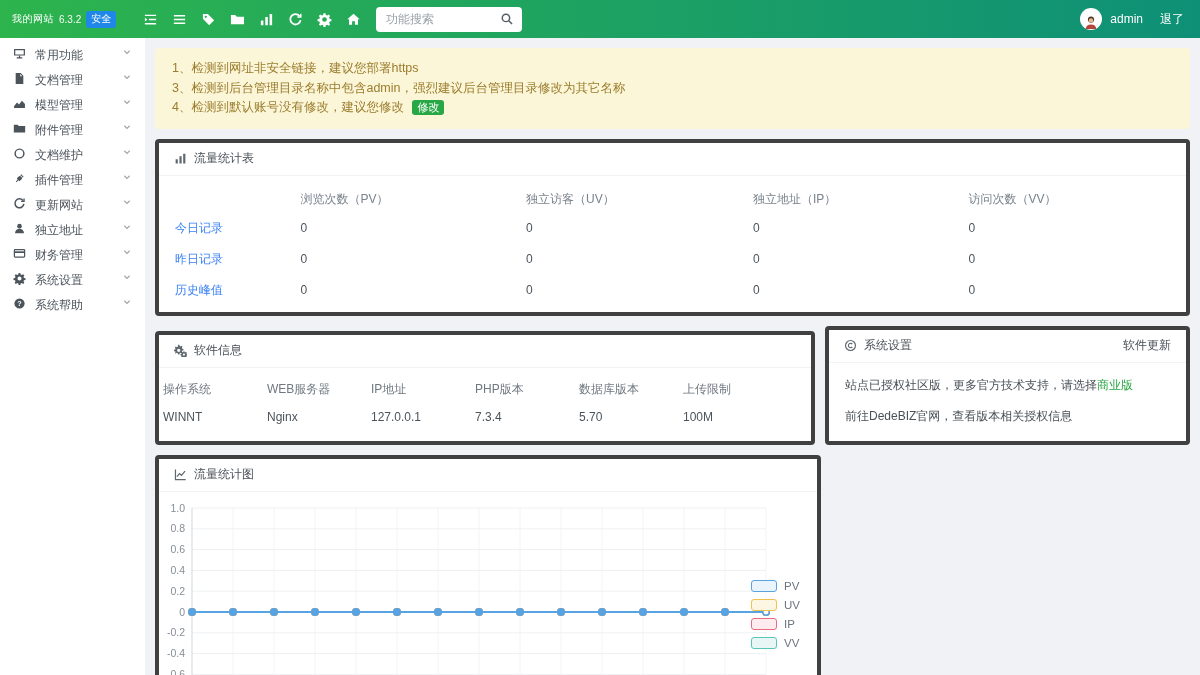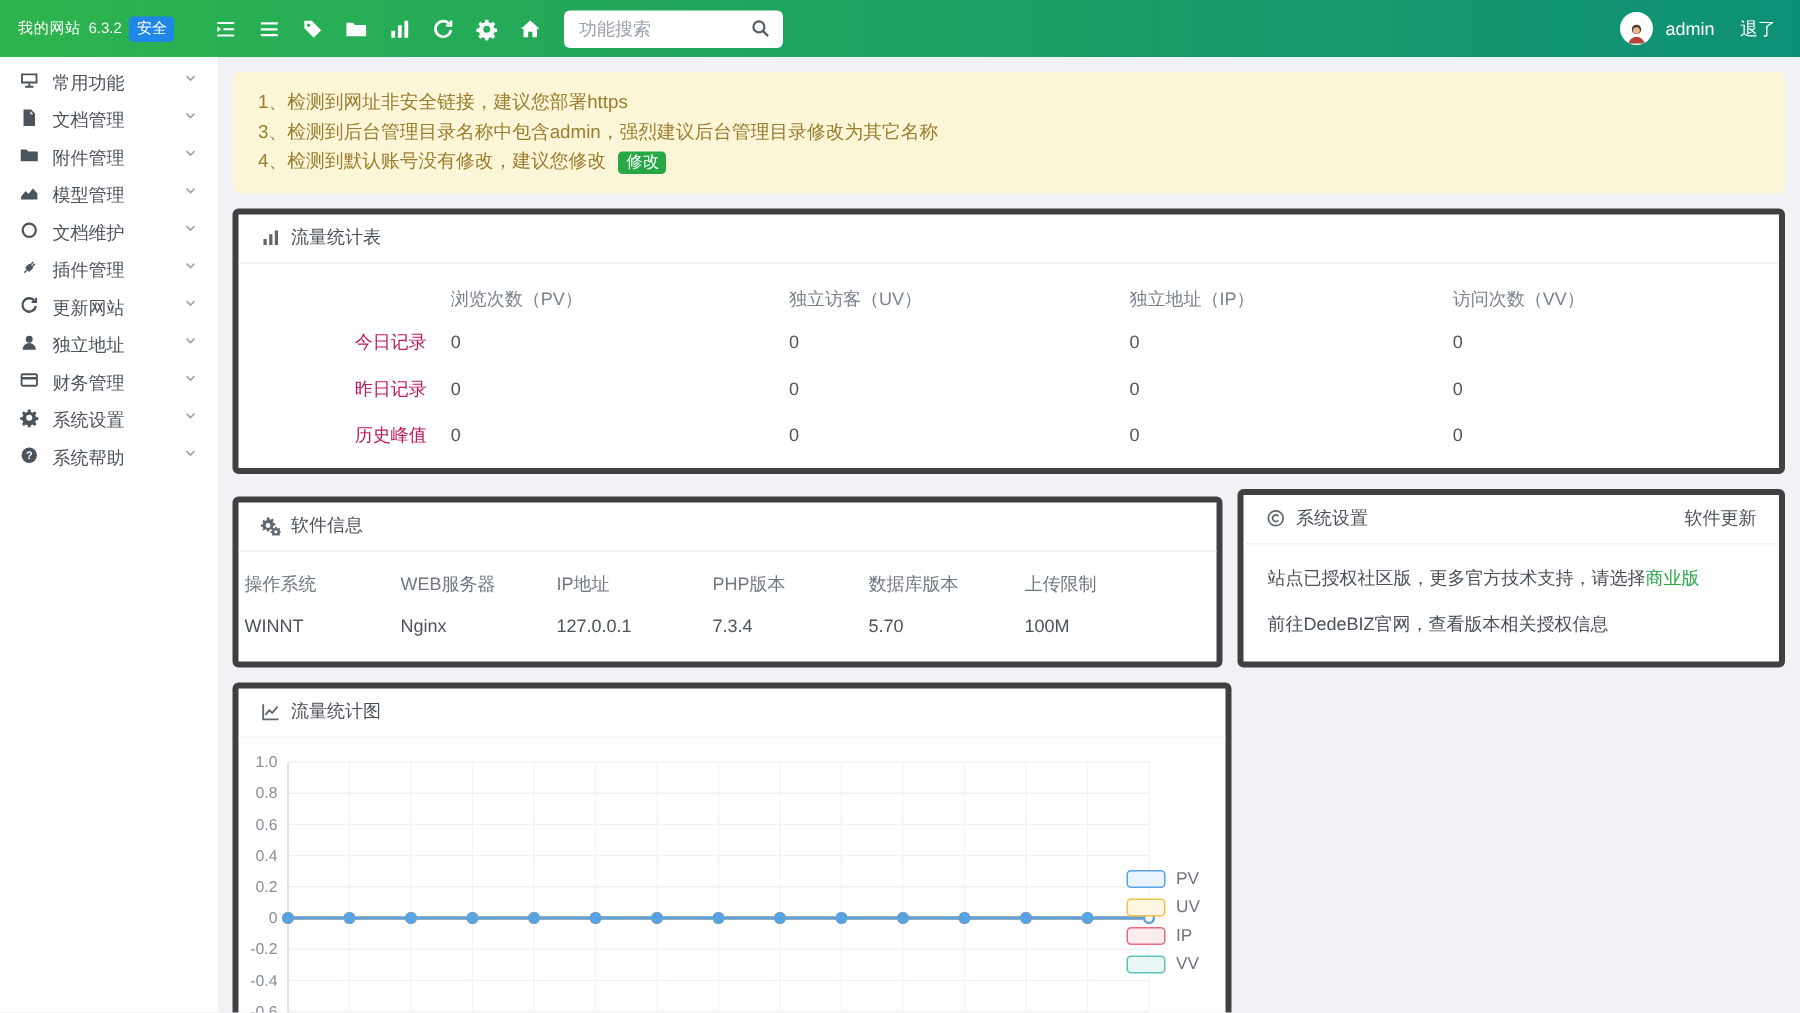--- a/index.html
+++ b/index.html
@@ -47,21 +47,21 @@
   .panel { background:#fff; border-radius:4px; border:4px solid #404040; margin-bottom:10px; }
   .panel-header { display:flex; align-items:center; height:33px; padding:0 15px; border-bottom:1px solid #f1f3f5; color:#495057; }
   .header-icon { width:13px; height:13px; color:#5f676e; }
   .panel-title { margin-left:7px; }
   .header-right { margin-left:auto; color:#495057; text-decoration:none; cursor:pointer; }
 
   table.stats { width:100%; border-collapse:collapse;padding-left:44px; }
   .stats th { text-align:left; font-weight:normal; color:#79828c; padding:15px 8px 5px; }
   .stats td { padding:7px 8px; color:#4b535b; }
   .stats th:first-child, .stats td:first-child { padding-left:16px; width:13%; }
-  .stats .row-label { color:#be185d;text-align:right; }
+  .stats .row-label { color:#3b82f6; }
   .stats tbody tr:last-child td { padding-bottom:13px; }
 
   .row { display:flex; gap:10px; align-items:flex-end; }
   .row .panel { margin-bottom:10px; }
   .col-left { flex:0 0 660px; }
   .col-right { flex:1; }
 
   .info-body { display:flex; padding:13px 4px 17px; }
   .info-col { width:104px; }
   .info-col:last-child { width:auto; }
@@ -181,37 +181,37 @@
         <span class="side-label">文档管理</span>
         <span class="icon side-chev">
           <svg viewBox="0 0 16 16" fill="none" stroke="currentColor" stroke-width="1.7">
             <path d="M3.8 6 8 10.2 12.2 6"></path>
           </svg>
         </span>
       </div>
       <div class="side-item">
         <span class="icon side-icon">
           <svg viewBox="0 0 16 16">
+            <path fill="currentColor" d="M1.3 13.5v-2.2L4.9 6.7l2.5 2.4 3.6-4.6 3.7 4.1v4.9z"></path>
+          </svg>
+        </span>
+        <span class="side-label">模型管理</span>
+        <span class="icon side-chev">
+          <svg viewBox="0 0 16 16" fill="none" stroke="currentColor" stroke-width="1.7">
+            <path d="M3.8 6 8 10.2 12.2 6"></path>
+          </svg>
+        </span>
+      </div>
+      <div class="side-item">
+        <span class="icon side-icon">
+          <svg viewBox="0 0 16 16">
             <path fill="currentColor" d="M1 3.3h4.6L7.2 5H15v8H1z"></path>
           </svg>
         </span>
         <span class="side-label">附件管理</span>
-        <span class="icon side-chev">
-          <svg viewBox="0 0 16 16" fill="none" stroke="currentColor" stroke-width="1.7">
-            <path d="M3.8 6 8 10.2 12.2 6"></path>
-          </svg>
-        </span>
-      </div>
-      <div class="side-item">
-        <span class="icon side-icon">
-          <svg viewBox="0 0 16 16">
-            <path fill="currentColor" d="M1.3 13.5v-2.2L4.9 6.7l2.5 2.4 3.6-4.6 3.7 4.1v4.9z"></path>
-          </svg>
-        </span>
-        <span class="side-label">模型管理</span>
         <span class="icon side-chev">
           <svg viewBox="0 0 16 16" fill="none" stroke="currentColor" stroke-width="1.7">
             <path d="M3.8 6 8 10.2 12.2 6"></path>
           </svg>
         </span>
       </div>
       <div class="side-item">
         <span class="icon side-icon">
           <svg viewBox="0 0 16 16" fill="none" stroke="currentColor" stroke-width="1.8">
             <circle cx="8" cy="8" r="5.4"></circle>

